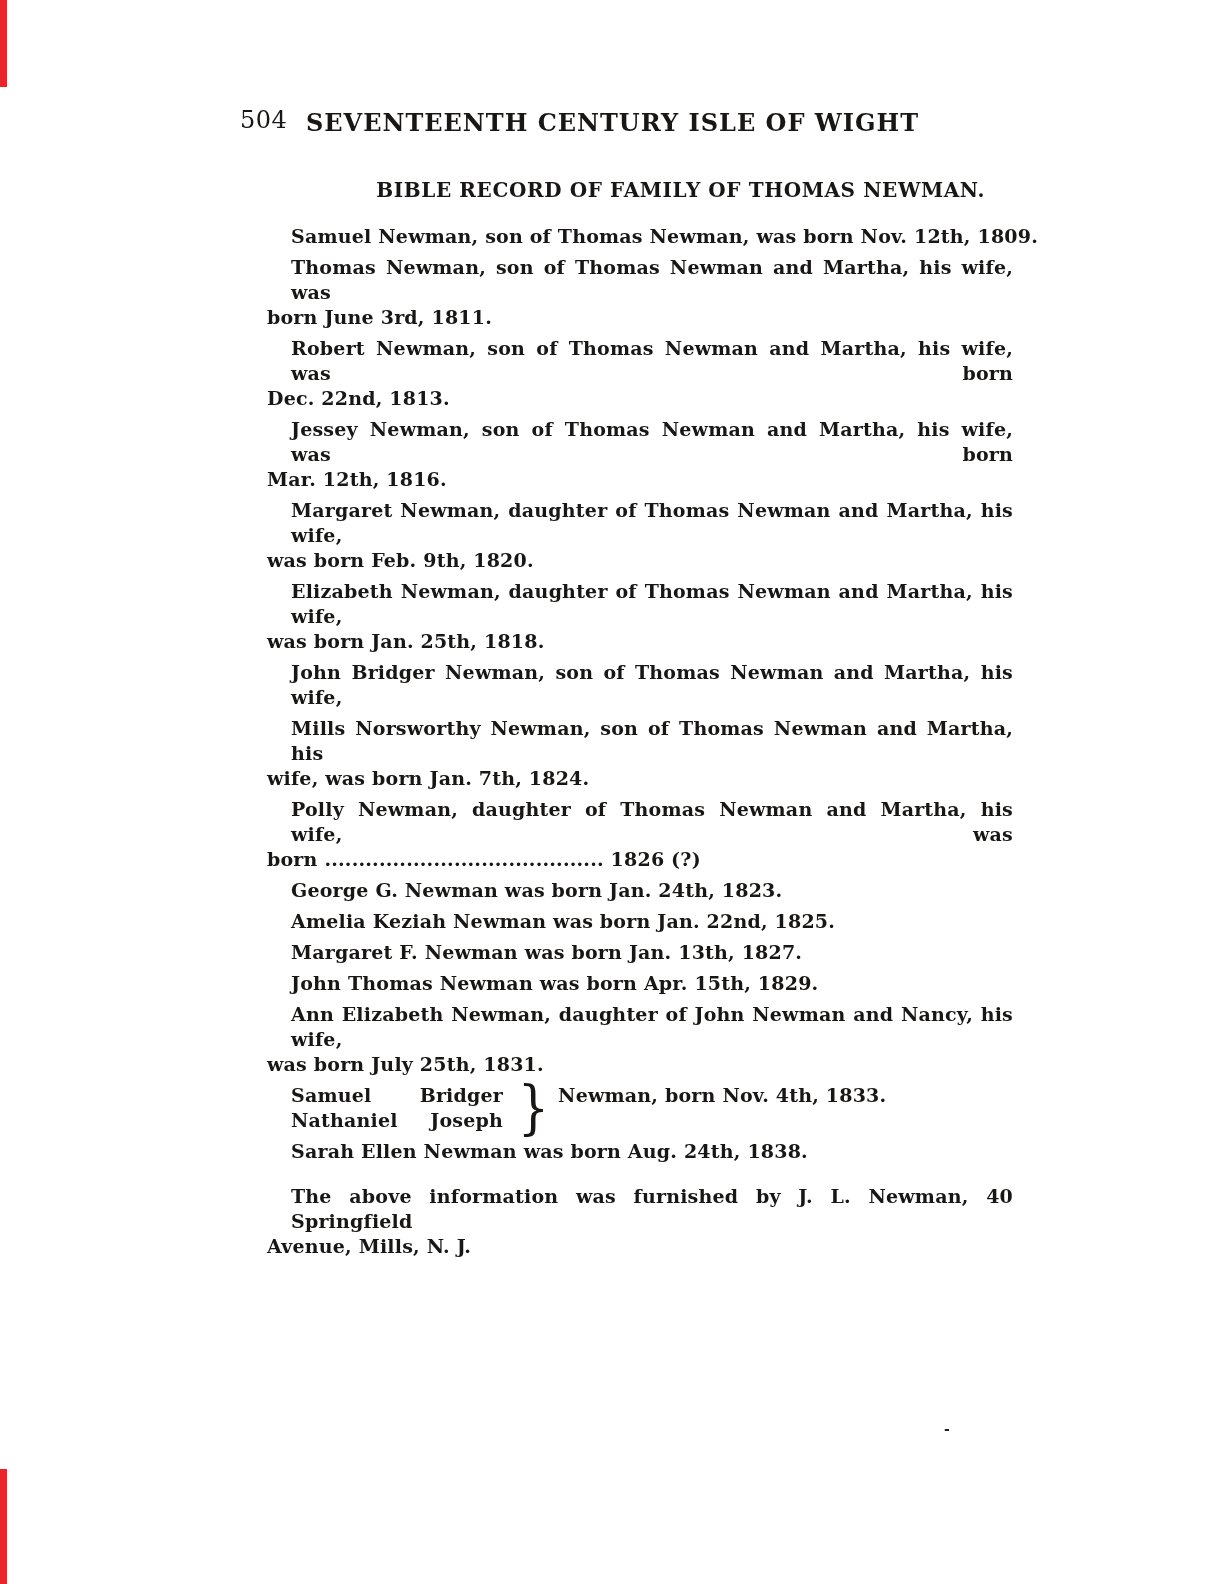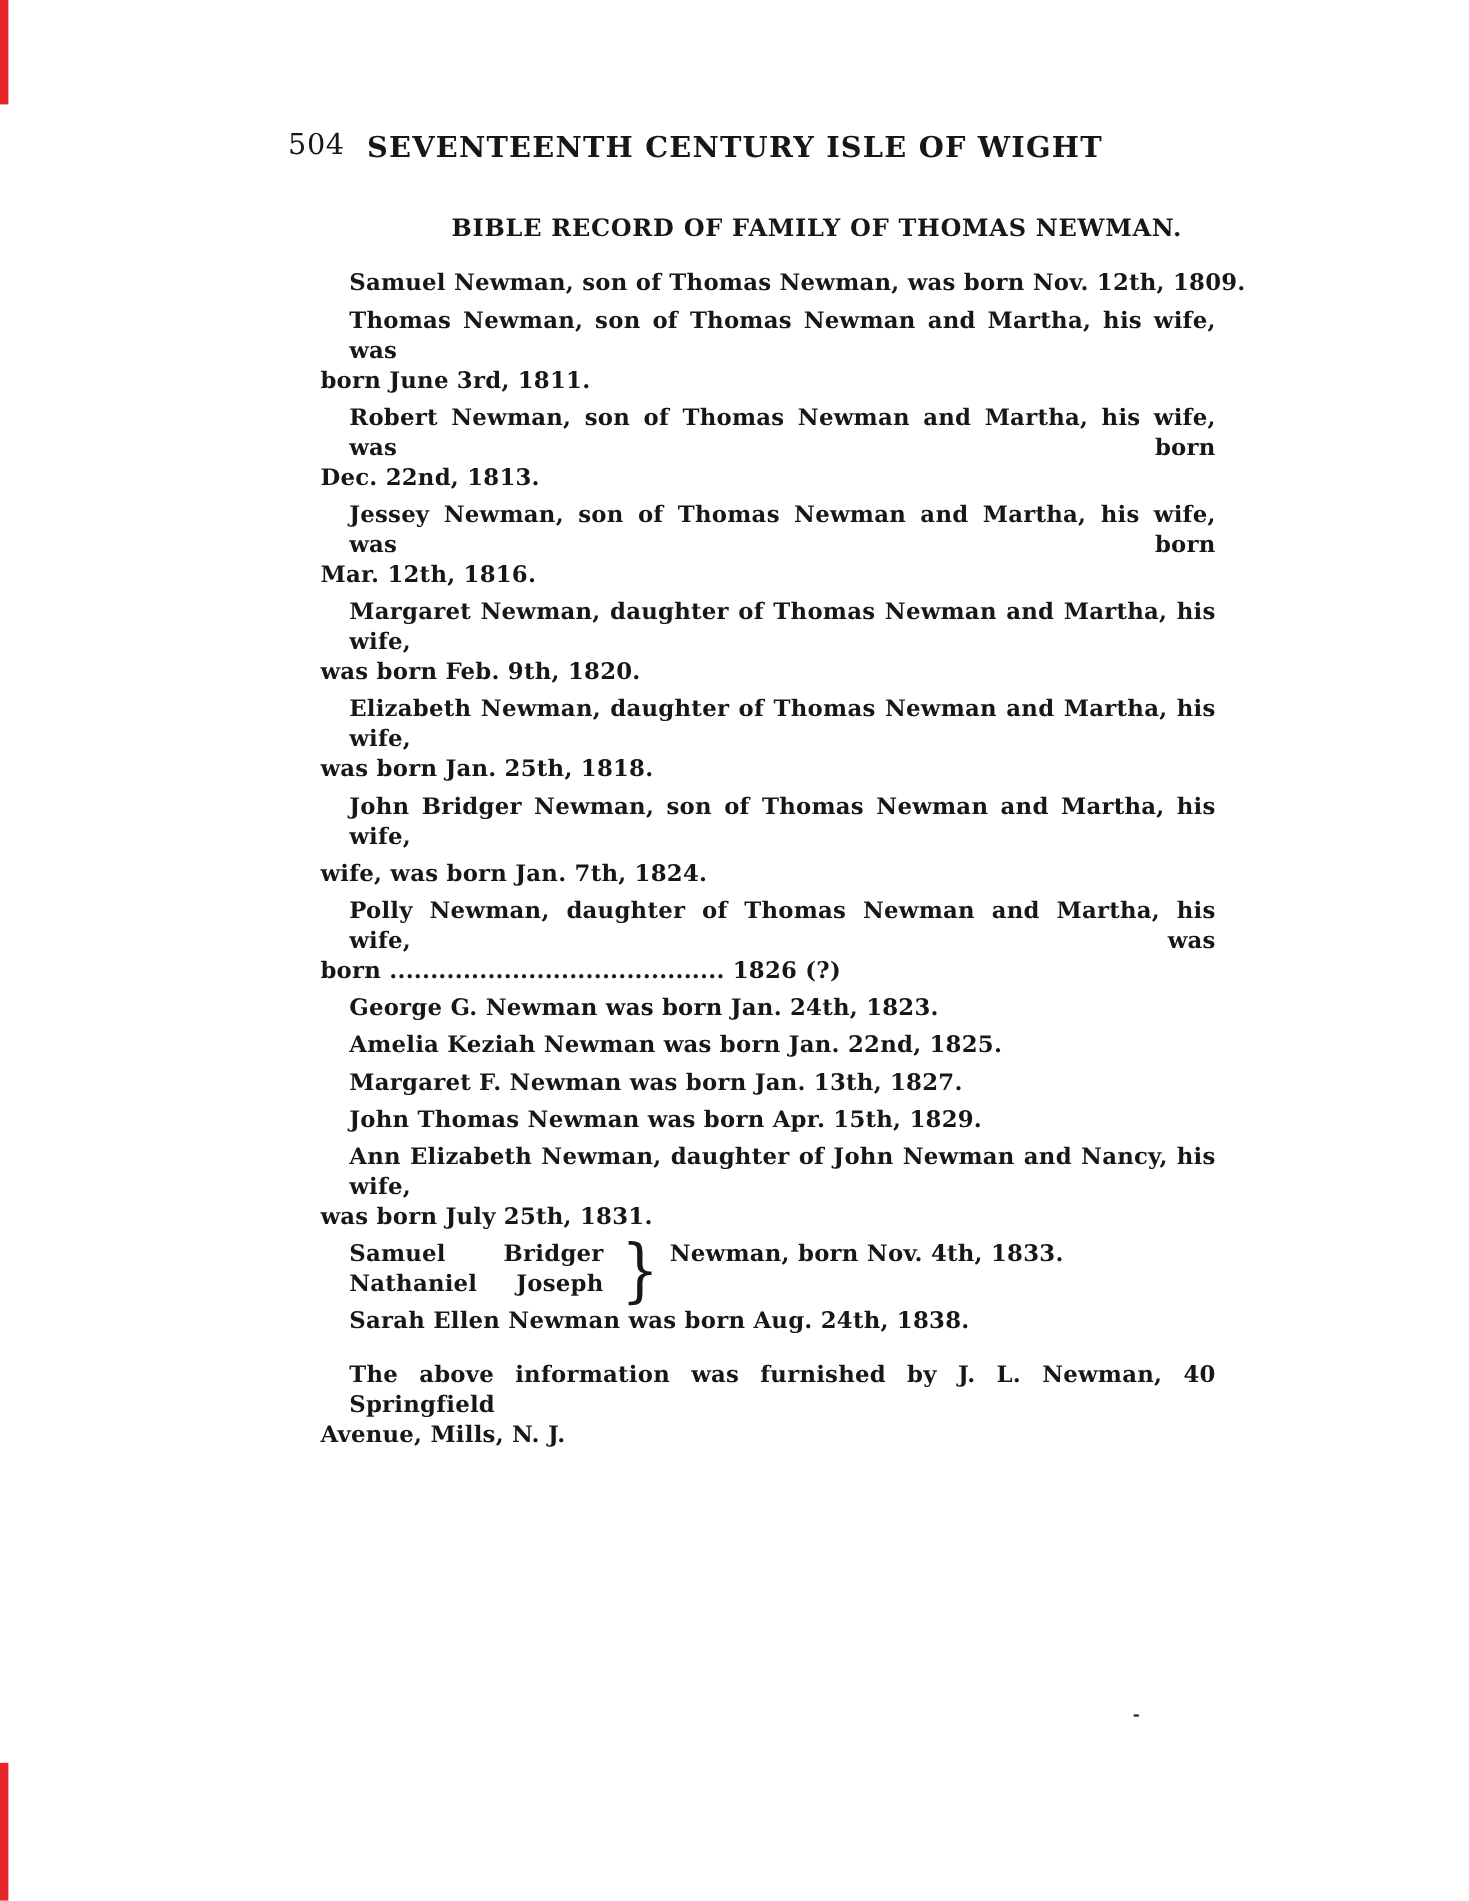--- a/index.html
+++ b/index.html
@@ -85,20 +85,21 @@
           <div class="line">was born Feb. 9th, 1820.</div>
         </div>
         <div class="para">
           <div class="line jline indent">Elizabeth Newman, daughter of Thomas Newman and Martha, his wife,</div>
           <div class="line">was born Jan. 25th, 1818.</div>
         </div>
         <div class="para">
           <div class="line jline indent">John Bridger Newman, son of Thomas Newman and Martha, his wife,</div>
         </div>
         <div class="para">
+          <div class="line jline indent">Mills Norsworthy Newman, son of Thomas Newman and Martha, his</div>
           <div class="line">wife, was born Jan. 7th, 1824.</div>
         </div>
         <div class="para">
           <div class="line jline indent">Polly Newman, daughter of Thomas Newman and Martha, his wife, was</div>
           <div class="line">born ......................................... 1826 (?)</div>
         </div>
         <div class="para">
           <div class="line indent">George G. Newman was born Jan. 24th, 1823.</div>
         </div>
         <div class="para">

